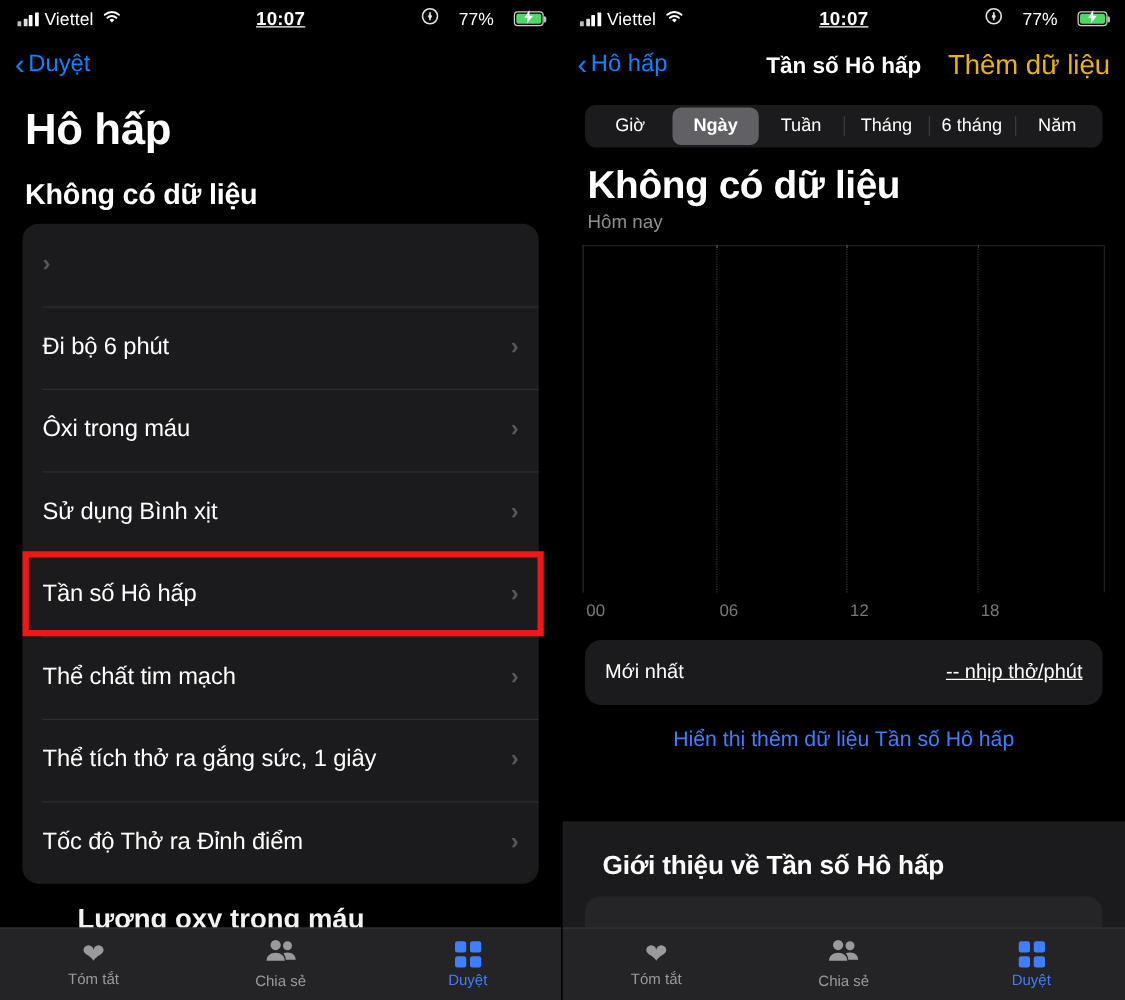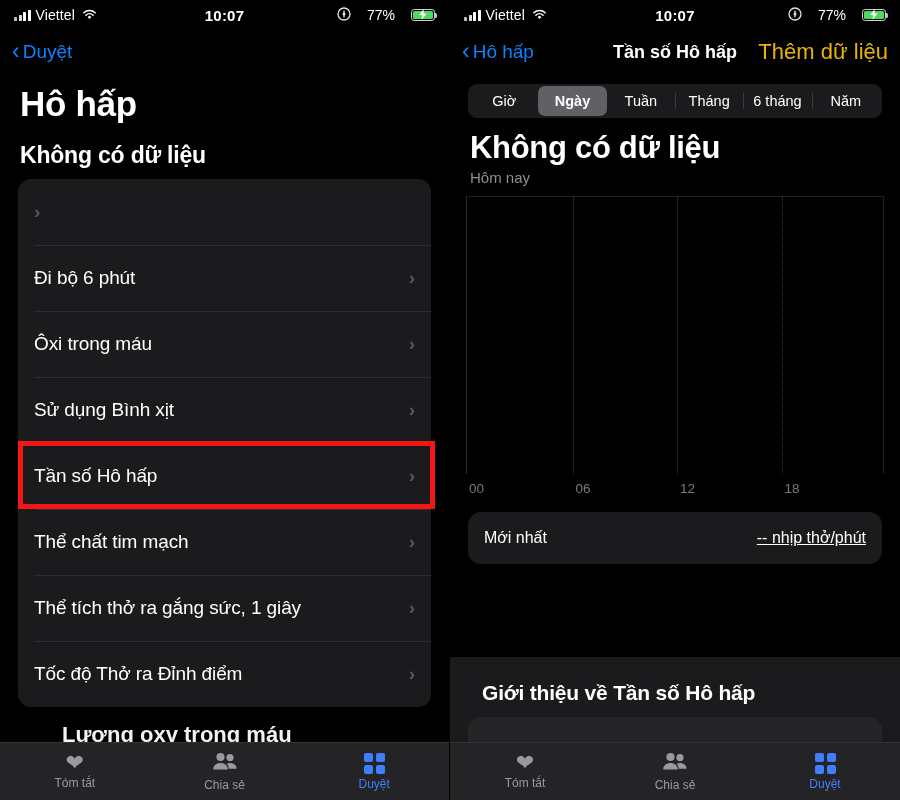--- a/index.html
+++ b/index.html
@@ -23,21 +23,21 @@
   .bars { display:flex; align-items:flex-end; gap:1.5px; height:11px; }
   .bars i { display:block; width:3px; background:#fff; border-radius:0.5px; }
   .bars i:nth-child(1){ height:4px; background:#bdbdbd;}
   .bars i:nth-child(2){ height:6px; background:#dcdcdc;}
   .bars i:nth-child(3){ height:9px; }
   .bars i:nth-child(4){ height:11px; }
   .carrier { font-size:14px; font-weight:500; letter-spacing:.1px;}
   .wifi { margin-left:2px; }
   .sb-time {
     position:absolute; left:0; right:0; text-align:center;
-    font-size:15px; font-weight:600; letter-spacing:.2px; pointer-events:none;
+    font-size:15px; font-weight:600; letter-spacing:.2px; pointer-events:none;text-decoration:underline;
   }
   .sb-right { margin-left:auto; display:flex; align-items:center; gap:16px; }
   .batt-pct { font-size:14px; font-weight:500; }
   .battery {
     width:24px;height:12px;border:1.4px solid #d0d0d0;border-radius:3.2px;
     position:relative; display:flex; align-items:center; padding:1.2px;
   }
   .battery::after{
     content:""; position:absolute; right:-3.4px; top:3.2px;
     width:2px;height:5px;background:#c0c0c0;border-radius:0 1.5px 1.5px 0;
@@ -340,20 +340,21 @@
       <div class="tick" style="left:25.5%">06</div>
       <div class="tick" style="left:50.5%">12</div>
       <div class="tick" style="left:75.5%">18</div>
     </div>
 
     <div class="latest-card">
       <span class="latest-label">Mới nhất</span>
       <span class="latest-val">-- nhịp thở/phút</span>
     </div>
 
+    <div class="showmore">Hiển thị thêm dữ liệu Tần số Hô hấp</div>
 
     <div class="about-section">
       <div class="about-title">Giới thiệu về Tần số Hô hấp</div>
       <div class="about-card"></div>
     </div>
 
     <div class="tabbar">
       <div class="tab">
         <span class="heart">❤</span>
         <span class="tl">Tóm tắt</span>

